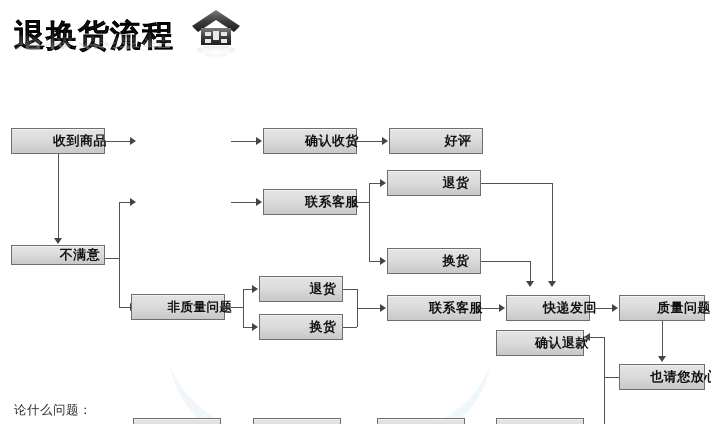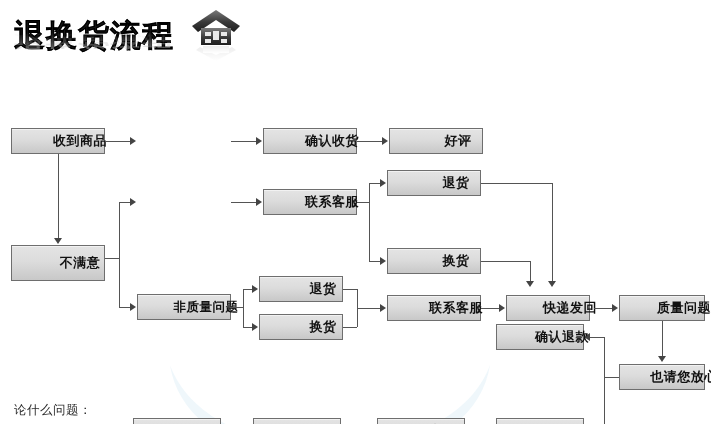--- a/index.html
+++ b/index.html
@@ -139,31 +139,31 @@
 
     <div class="node" style="left:263px;top:3px;width:94px;height:26px;">确认收货</div>
     <div class="ln lnh" style="left:357px;top:16px;width:25px;"></div>
     <div class="arrow ar-r" style="left:382px;top:12px;"></div>
 
     <div class="node" style="left:389px;top:3px;width:94px;height:26px;">好评</div>
 
     <div class="ln lnv" style="left:58px;top:29px;height:86px;"></div>
     <div class="arrow ar-d" style="left:54px;top:113px;"></div>
 
-    <div class="node" style="left:11px;top:120px;width:94px;height:36px;">不满意</div>
+    <div class="node" style="left:11px;top:120px;width:94px;height:20px;">不满意</div>
 
     <div class="ln lnh" style="left:105px;top:133px;width:14px;"></div>
     <div class="ln lnv" style="left:119px;top:77px;height:105px;"></div>
 
     <div class="ln lnh" style="left:119px;top:77px;width:11px;"></div>
     <div class="arrow ar-r" style="left:130px;top:73px;"></div>
 
     <div class="ln lnh" style="left:119px;top:182px;width:11px;"></div>
     <div class="arrow ar-r" style="left:130px;top:178px;"></div>
-    <div class="node sm" style="left:137px;top:169px;width:94px;height:26px;">非质量问题</div>
+    <div class="node sm" style="left:131px;top:169px;width:94px;height:26px;">非质量问题</div>
 
     <div class="ln lnh" style="left:231px;top:77px;width:25px;"></div>
     <div class="arrow ar-r" style="left:256px;top:73px;"></div>
     <div class="node" style="left:263px;top:64px;width:94px;height:26px;">联系客服</div>
 
     <div class="ln lnh" style="left:357px;top:77px;width:12px;"></div>
     <div class="ln lnv" style="left:369px;top:58px;height:78px;"></div>
     <div class="ln lnh" style="left:369px;top:58px;width:11px;"></div>
     <div class="arrow ar-r" style="left:380px;top:54px;"></div>
     <div class="ln lnh" style="left:369px;top:136px;width:11px;"></div>
@@ -211,21 +211,21 @@
     <div class="ln lnv" style="left:662px;top:196px;height:37px;"></div>
     <div class="arrow ar-d" style="left:658px;top:231px;"></div>
 
     <div class="node" style="left:619px;top:239px;width:86px;height:26px;">也请您放心</div>
 
     <div class="ln lnh" style="left:604px;top:252px;width:15px;"></div>
     <div class="ln lnv" style="left:604px;top:212px;height:94px;"></div>
     <div class="ln lnh" style="left:590px;top:212px;width:14px;"></div>
     <div class="arrow ar-l" style="left:584px;top:208px;"></div>
 
-    <div class="node" style="left:496px;top:199px;width:88px;height:26px;">确认退款</div>
+    <div class="node" style="left:496px;top:205px;width:88px;height:26px;">确认退款</div>
 
     <div class="node" style="left:496px;top:293px;width:88px;height:26px;">配送发货</div>
 
     <div class="node" style="left:377px;top:293px;width:88px;height:26px;">快递发货</div>
 
     <div class="node" style="left:253px;top:293px;width:88px;height:26px;">确认收货</div>
 
     <div class="node" style="left:133px;top:293px;width:88px;height:26px;">好评</div>
   </div>
 

